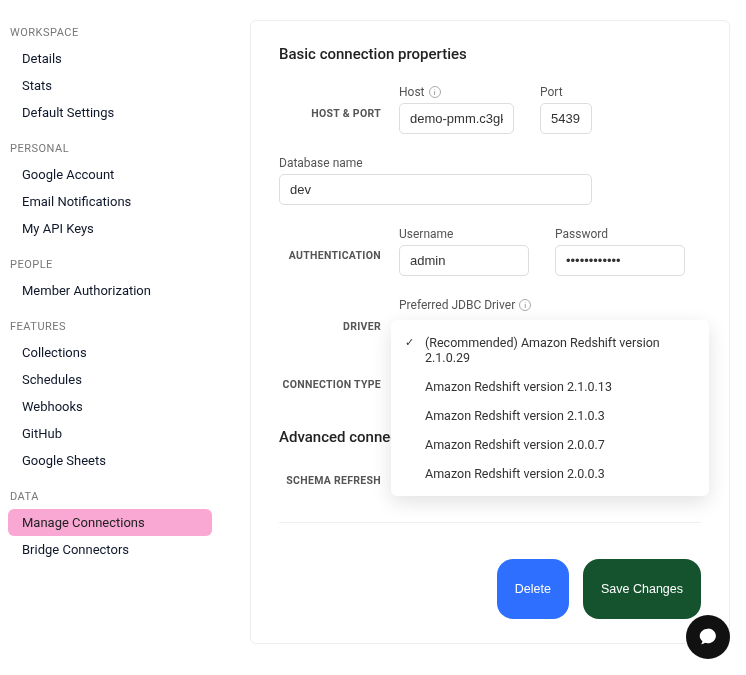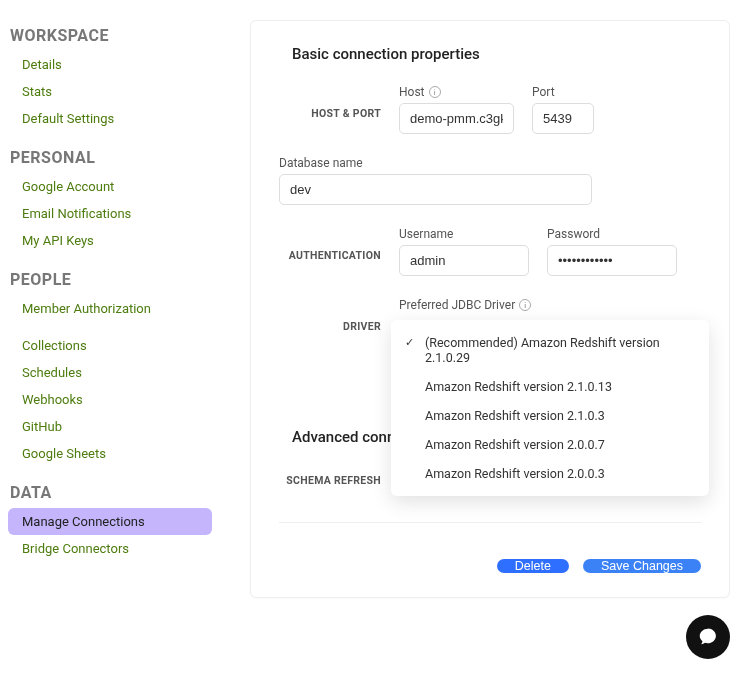--- a/index.html
+++ b/index.html
@@ -1,53 +1,53 @@
 <!DOCTYPE html>
 <html><head>
 <meta charset="utf-8">
 <style>
 * { box-sizing: border-box; margin: 0; padding: 0; }
 body { font-family: -apple-system, BlinkMacSystemFont, "Segoe UI", Roboto, sans-serif; font-size: 13px; color: #333; background: #fff; width: 746px; height: 675px; overflow: hidden; position: relative; }
 .layout { display: flex; height: 100%; }
 .sidebar { width: 220px; padding: 20px 8px 8px 8px; background: #fff; overflow-y: auto; }
-.section-header { font-size: 16px; font-weight: 700; letter-spacing: 0.5px; color: #777; text-transform: uppercase; padding: 6px 4px 6px 2px; }
-.sidebar-item { font-size: 13px; color: #4d7c0f; padding: 6px 8px 6px 14px; border-radius: 6px; cursor: pointer; }
-.sidebar-item.active { background: #c4b5fd; color: #222; }
+.section-header { font-size: 11px; font-weight: 400; letter-spacing: 0.5px; color: #777; text-transform: uppercase; padding: 6px 4px 6px 2px; }
+.sidebar-item { font-size: 13px; color: #0f172a; padding: 6px 8px 6px 14px; border-radius: 6px; cursor: pointer; }
+.sidebar-item.active { background: #f9a8d4; color: #222; }
 .section-gap { height: 10px; }
 .main { flex: 1; padding: 20px 16px 20px 30px; overflow: visible; }
 .card { background: #fff; border: 1px solid #eee; border-radius: 6px; padding: 24px 28px 24px 28px; box-shadow: 0 1px 2px rgba(0,0,0,0.02); }
-.card-title { font-size: 15px; font-weight: 500; color: #222; margin-bottom: 22px; margin-left: 13px; }
+.card-title { font-size: 15px; font-weight: 500; color: #222; margin-bottom: 22px; }
 .form-row { display: flex; align-items: flex-start; margin-bottom: 22px; }
 .form-label-col { width: 120px; min-width: 120px; text-align: right; padding-right: 18px; padding-top: 22px; }
 .form-label-col.nolabel { padding-top: 6px; }
 .form-label { font-size: 10.5px; font-weight: 700; letter-spacing: 0.3px; color: #555; line-height: 1.3; }
-.form-fields { flex: 1; display: flex; gap: 18px; flex-wrap: wrap; }
+.form-fields { flex: 1; display: flex; gap: 26px; flex-wrap: wrap; }
 .field { display: flex; flex-direction: column; gap: 4px; }
 .field-label { font-size: 12px; color: #555; display: flex; align-items: center; gap: 4px; }
 .info-icon { width: 12px; height: 12px; border: 1px solid #aaa; border-radius: 50%; display: inline-flex; align-items: center; justify-content: center; font-size: 8px; color: #aaa; font-weight: 600; }
 .input { border: 1px solid #ddd; border-radius: 5px; padding: 7px 10px; font-size: 13px; color: #333; background: #fff; outline: none; }
 .input::placeholder { color: #aaa; }
 .w-host { width: 115px; }
-.w-port { width: 62px; }
+.w-port { width: 52px; }
 .w-full { width: 313px; }
 .w-half { width: 130px; }
 .driver-row { position: relative; }
 .dropdown { position: absolute; top: 22px; left: -8px; right: -8px; background: #fff; border-radius: 6px; box-shadow: 0 6px 20px rgba(0,0,0,0.12); padding: 8px 0; z-index: 10; }
 .dropdown-item { padding: 7px 18px 7px 34px; font-size: 12.5px; color: #333; cursor: pointer; position: relative; }
 .dropdown-item .check { position: absolute; left: 14px; top: 8px; font-size: 11px; }
 .divider { border: none; border-top: 1px solid #eee; margin: 24px 0 20px 0; }
 .toggle-row { display: flex; align-items: center; gap: 12px; }
 .toggle { width: 36px; height: 20px; background: #2f6fff; border-radius: 10px; position: relative; cursor: pointer; }
 .toggle .knob { position: absolute; right: 2px; top: 2px; width: 16px; height: 16px; background: #fff; border-radius: 50%; display:flex; align-items:center; justify-content:center; }
 .toggle .checkmark { position:absolute; left:5px; top:3px; color:#fff; font-size:10px; font-weight:700;}
 .toggle-text { font-size: 12.5px; color: #444; }
 .card-footer { display: flex; justify-content: flex-end; gap: 14px; margin-top: 36px; }
-.btn { border: none; border-radius: 16px; padding: 0 18px; font-size: 12.5px; font-weight: 500; cursor: pointer; }
+.btn { border: none; border-radius: 16px; padding: 23px 18px; font-size: 12.5px; font-weight: 500; cursor: pointer; }
 .btn-danger { background: #2f6fff; color: #fff; }
-.btn-primary { background: #3b82f6; color: #fff; }
+.btn-primary { background: #14532d; color: #fff; }
 .conn-type-spacer { height: 50px; }
 .fab { position: absolute; right: 16px; bottom: 16px; width: 44px; height: 44px; background: #111; border-radius: 50%; display: flex; align-items: center; justify-content: center; cursor: pointer; }
 .fab svg { width: 22px; height: 22px; }
 </style>
 </head>
 <body>
 
 <div class="layout">
   <nav class="sidebar">
     <div class="section-header">WORKSPACE</div>
@@ -56,20 +56,21 @@
     <div class="sidebar-item">Default Settings</div>
     <div class="section-gap"></div>
     <div class="section-header">PERSONAL</div>
     <div class="sidebar-item">Google Account</div>
     <div class="sidebar-item">Email Notifications</div>
     <div class="sidebar-item">My API Keys</div>
     <div class="section-gap"></div>
     <div class="section-header">PEOPLE</div>
     <div class="sidebar-item">Member Authorization</div>
     <div class="section-gap"></div>
+    <div class="section-header">FEATURES</div>
     <div class="sidebar-item">Collections</div>
     <div class="sidebar-item">Schedules</div>
     <div class="sidebar-item">Webhooks</div>
     <div class="sidebar-item">GitHub</div>
     <div class="sidebar-item">Google Sheets</div>
     <div class="section-gap"></div>
     <div class="section-header">DATA</div>
     <div class="sidebar-item active">Manage Connections</div>
     <div class="sidebar-item">Bridge Connectors</div>
   </nav>
@@ -145,20 +146,23 @@
               <div class="dropdown-item"><span>Amazon Redshift version 2.1.0.13</span></div>
               <div class="dropdown-item"><span>Amazon Redshift version 2.1.0.3</span></div>
               <div class="dropdown-item"><span>Amazon Redshift version 2.0.0.7</span></div>
               <div class="dropdown-item"><span>Amazon Redshift version 2.0.0.3</span></div>
             </div>
           </div>
         </div>
       </div>
 
       <div class="form-row">
+        <div class="form-label-col">
+            <div class="form-label">CONNECTION TYPE</div>
+          </div>
         <div class="form-fields">
             <div class="conn-type-spacer"></div>
           </div>
       </div>
 
       <div class="card-title">Advanced connection properties</div>
 
       <div class="form-row">
         <div class="form-label-col nolabel">
             <div class="form-label">SCHEMA REFRESH</div>

